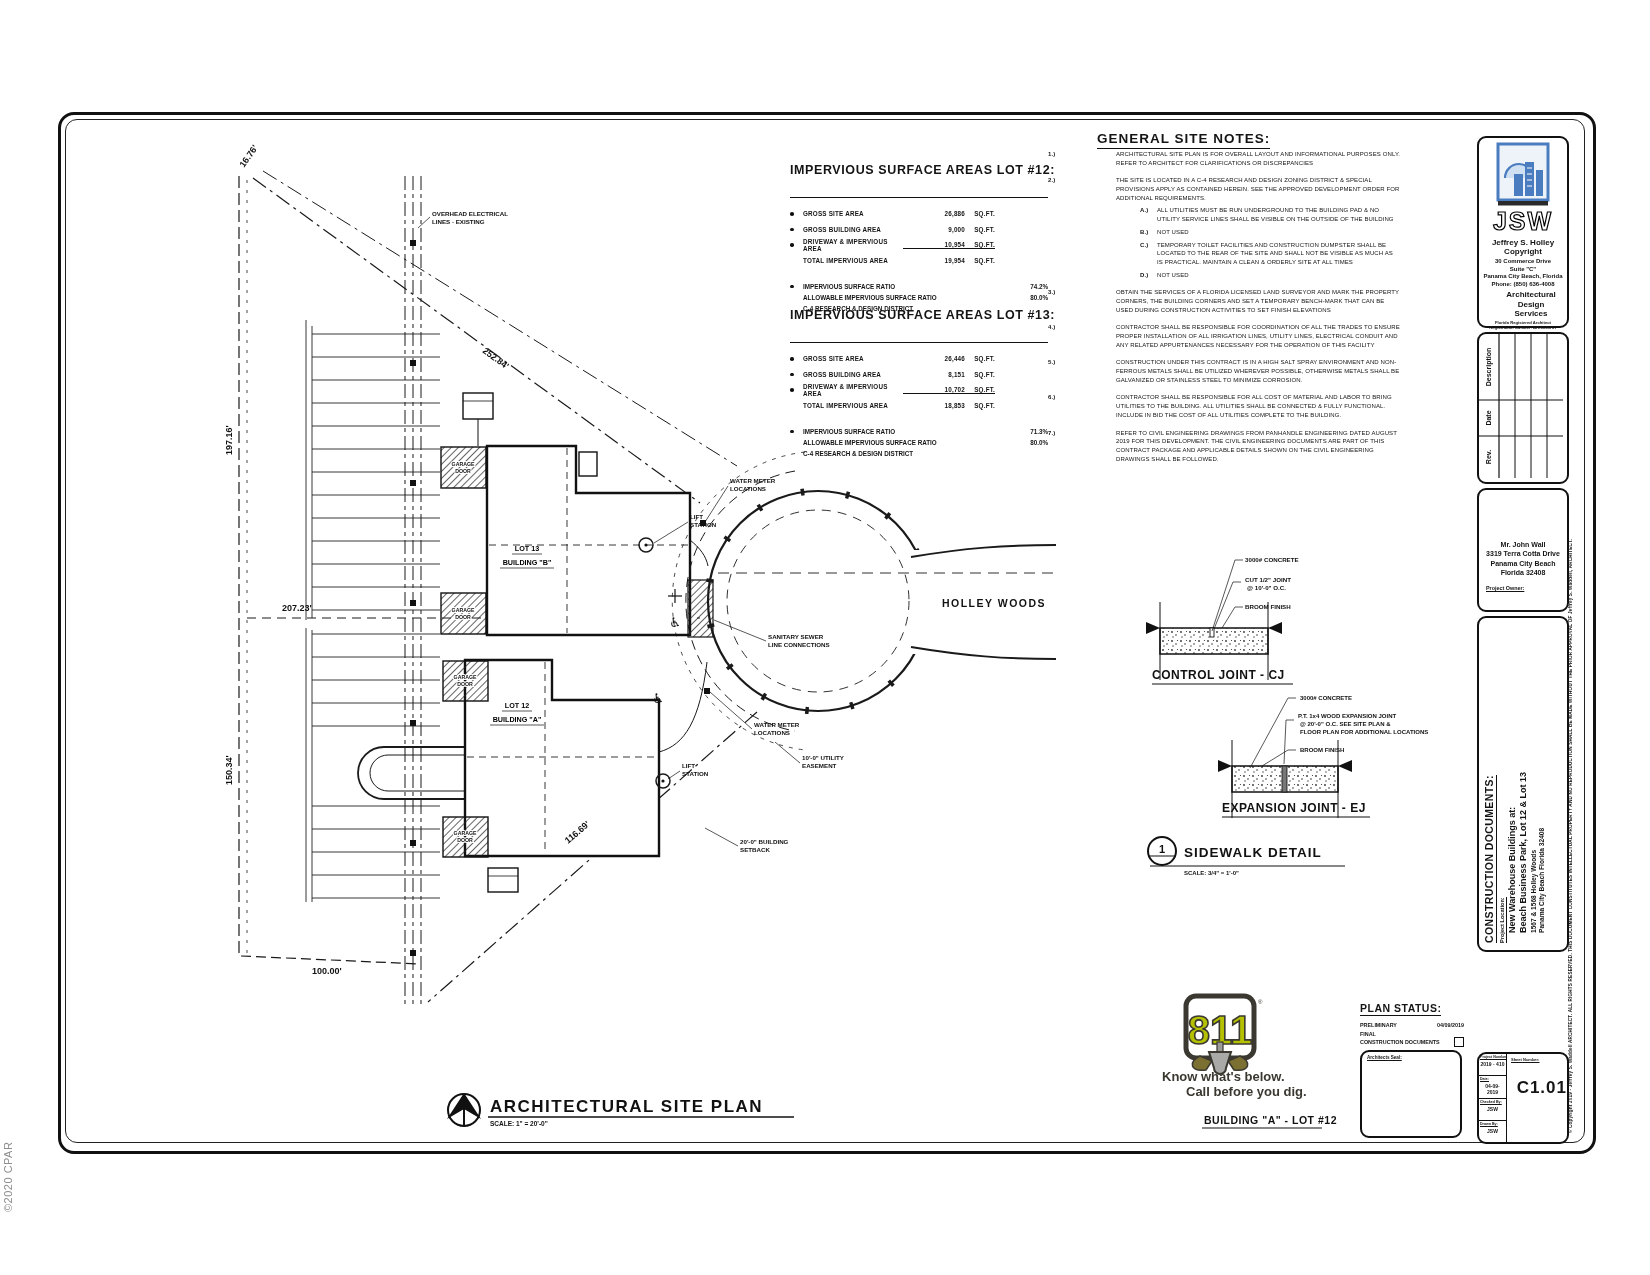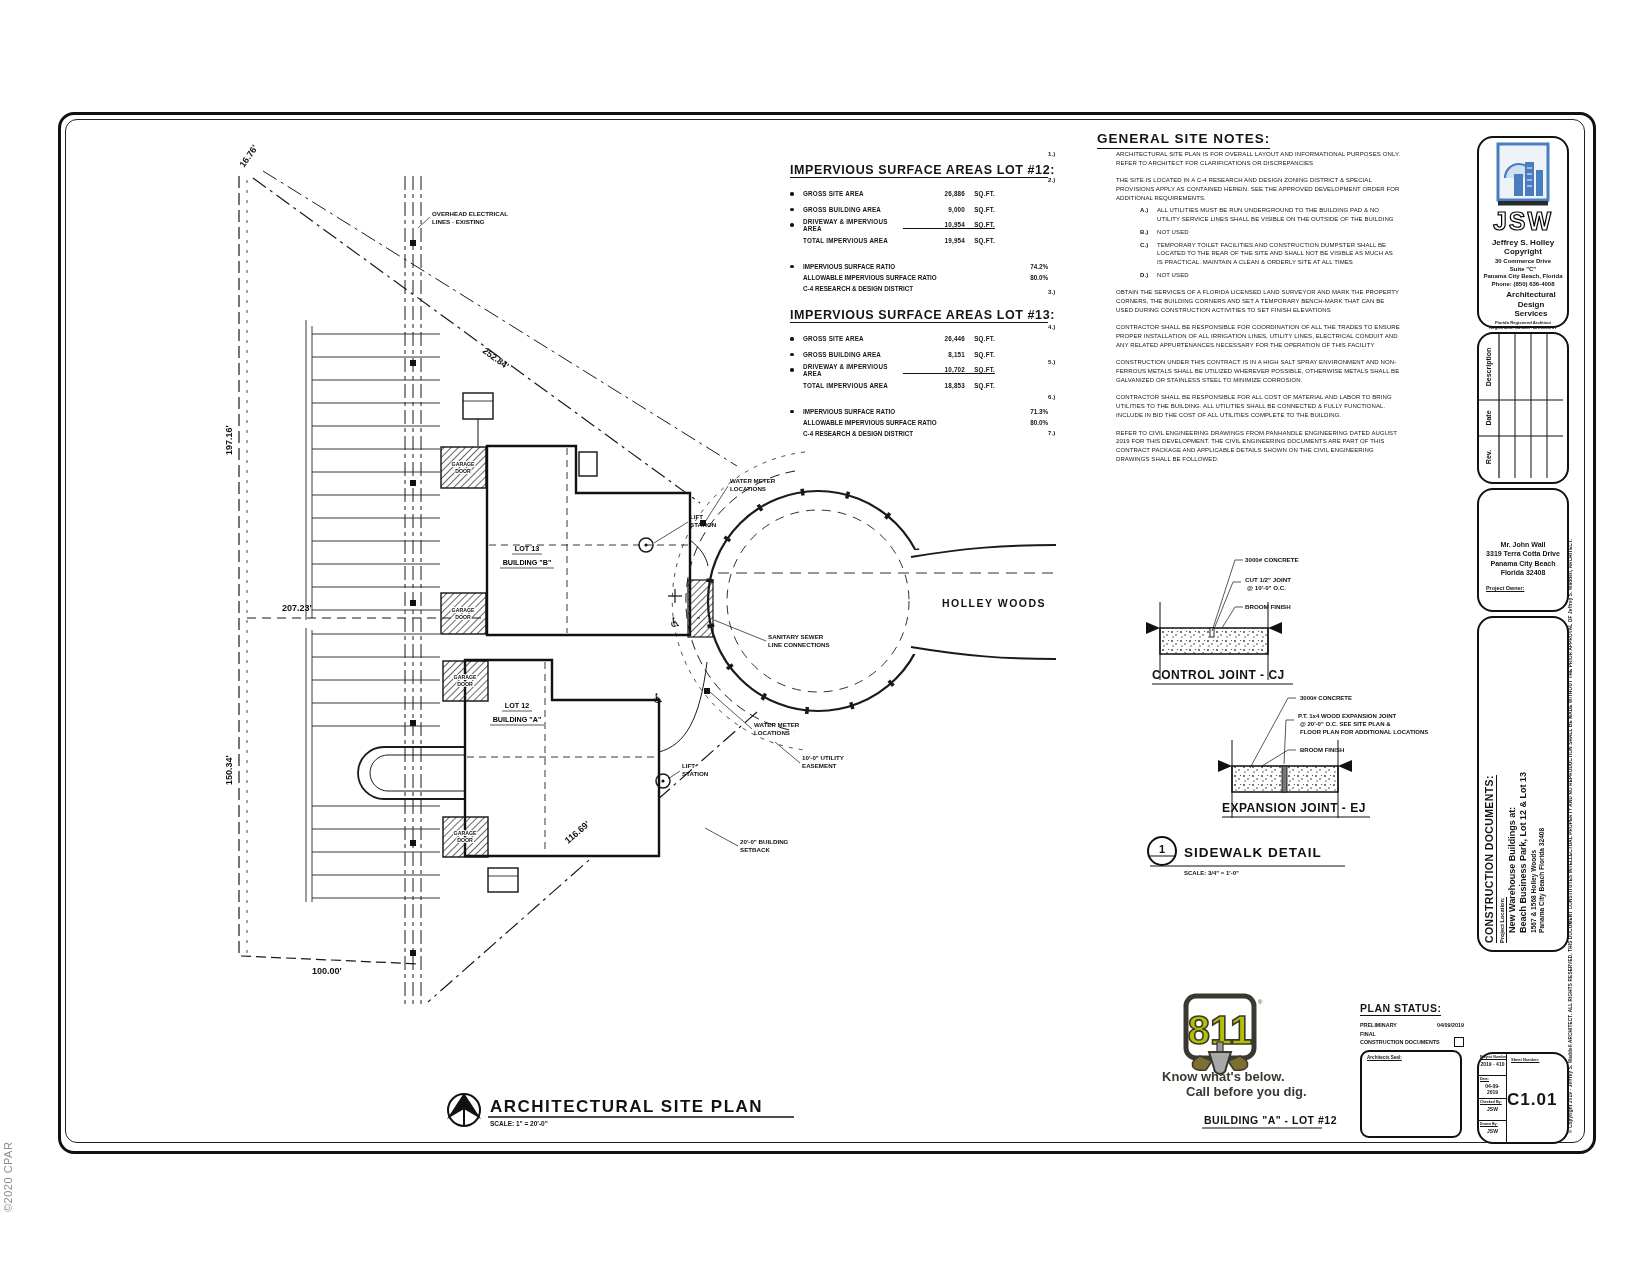--- a/index.html
+++ b/index.html
@@ -21,42 +21,42 @@
   .note-num{width:68px;flex:0 0 68px;font-weight:700;}
   .note-text{flex:1;}
   .note-sub{display:flex;margin:4px 0 4px 92px;}
   .sub-num{width:17px;flex:0 0 17px;font-weight:700;}
   .sub-text{flex:1;max-width:238px;}
   
   .imp-table{width:258px;}
   #lot12-table{left:790px;top:163px;}
   #lot13-table{left:790px;top:308px;}
   .imp-title{font-size:12.5px;font-weight:700;letter-spacing:.6px;border-bottom:1.5px solid #111;
-             padding-bottom:0;margin-bottom:8px;white-space:nowrap;}
+             padding-bottom:20px;margin-bottom:8px;white-space:nowrap;}
   .imp-row{display:flex;align-items:center;height:15.5px;font-size:6.3px;font-weight:600;letter-spacing:.2px;}
   .imp-dot{width:13px;flex:0 0 13px;}
   .imp-dot i{display:block;width:3.5px;height:3.5px;background:#111;border-radius:50%;}
   .imp-lbl{flex:1;}
   .valwrap{display:flex;width:92px;flex:0 0 92px;margin-right:53px;}
   .imp-val{flex:1;text-align:right;}
   .imp-unit{width:30px;flex:0 0 30px;text-align:right;}
   .imp-row--sum .valwrap{border-bottom:1.1px solid #111;}
   .ratio-row{display:flex;align-items:center;height:11px;font-size:6.3px;font-weight:600;}
   .ratio-val{margin-left:auto;text-align:right;}
   .spacer14{height:13px;}
   
   #plan-status{left:1360px;top:998px;width:104px;}
   #plan-status-title{font-size:10.5px;font-weight:700;letter-spacing:.5px;border-bottom:1.4px solid #111;
                      display:inline-block;padding-bottom:1px;margin-bottom:6px;}
   .ps-row{display:flex;justify-content:space-between;align-items:center;font-size:5.4px;font-weight:700;margin-bottom:3px;}
   .ps-check{width:8px;height:8px;border:1.2px solid #111;}
   #seal-box{left:1360px;top:1050px;width:98px;height:84px;border:2.4px solid #111;border-radius:9px;}
   #seal-label{font-size:4.6px;font-weight:700;text-decoration:underline;padding:3px 0 0 5px;}
   
-  .tb-box{border:2.2px solid #111;border-radius:16px;background:#fff;}
+  .tb-box{border:2.2px solid #111;border-radius:9px;background:#fff;}
   #tb-architect{left:1477px;top:136px;width:88px;height:188px;text-align:center;}
   #tb-architect .nm{font-size:8px;font-weight:700;line-height:1.15;}
   #tb-architect .ad{font-size:6px;line-height:1.25;font-weight:600;}
   #tb-architect .sv{font-size:8px;font-weight:700;line-height:1.15;margin-left:16px;}
   #tb-architect .rg{font-size:4.2px;font-weight:700;line-height:1.3;}
   #tb-revision{left:1477px;top:332px;width:88px;height:148px;}
   #tb-client{left:1477px;top:488px;width:88px;height:120px;font-weight:600;}
   #tb-client .cl{font-size:7px;text-align:center;line-height:1.35;}
   #tb-client .role{font-size:5.4px;text-decoration:underline;margin:7px 0 0 7px;}
   #tb-project{left:1477px;top:616px;width:88px;height:332px;}
@@ -71,21 +71,21 @@
   #tb-sheettitle .lab{font-size:4.4px;font-weight:700;margin:3px 0 0 6px;}
   #tb-sheettitle .st{font-size:8px;font-weight:700;text-align:center;line-height:1.5;margin-top:14px;}
   #tb-info{left:1477px;top:1052px;width:88px;height:88px;display:flex;}
   #tb-info .col{width:27px;flex:0 0 27px;border-right:1.4px solid #111;display:flex;flex-direction:column;}
   #tb-info .cell{flex:1;border-bottom:1.4px solid #111;padding:1px 1px;overflow:hidden;}
   #tb-info .cell:last-child{border-bottom:none;}
   #tb-info .cl-lab{font-size:3.6px;font-weight:700;text-decoration:underline;white-space:nowrap;}
   #tb-info .cl-val{font-size:5px;font-weight:700;text-align:center;margin-top:2px;}
   #tb-info .sn-area{flex:1;position:relative;}
   #tb-info .sn-lab{font-size:4px;font-weight:700;text-decoration:underline;margin:3px 0 0 4px;}
-  #tb-info .sn-val{font-size:17px;font-weight:600;text-align:left;margin-top:28px;letter-spacing:1px;}
+  #tb-info .sn-val{font-size:17px;font-weight:600;text-align:right;margin-top:16px;letter-spacing:1px;}
   #tb-copyright{left:1568px;top:1133px;width:1016px;height:9px;font-size:4.6px;font-weight:600;
                 white-space:nowrap;letter-spacing:.2px;}
 </style>
 </head>
 <body>
 
 <div id="page">
 
   <div class="abs" id="sheet-outer"></div>
   <div class="abs" id="sheet-inner"></div>

